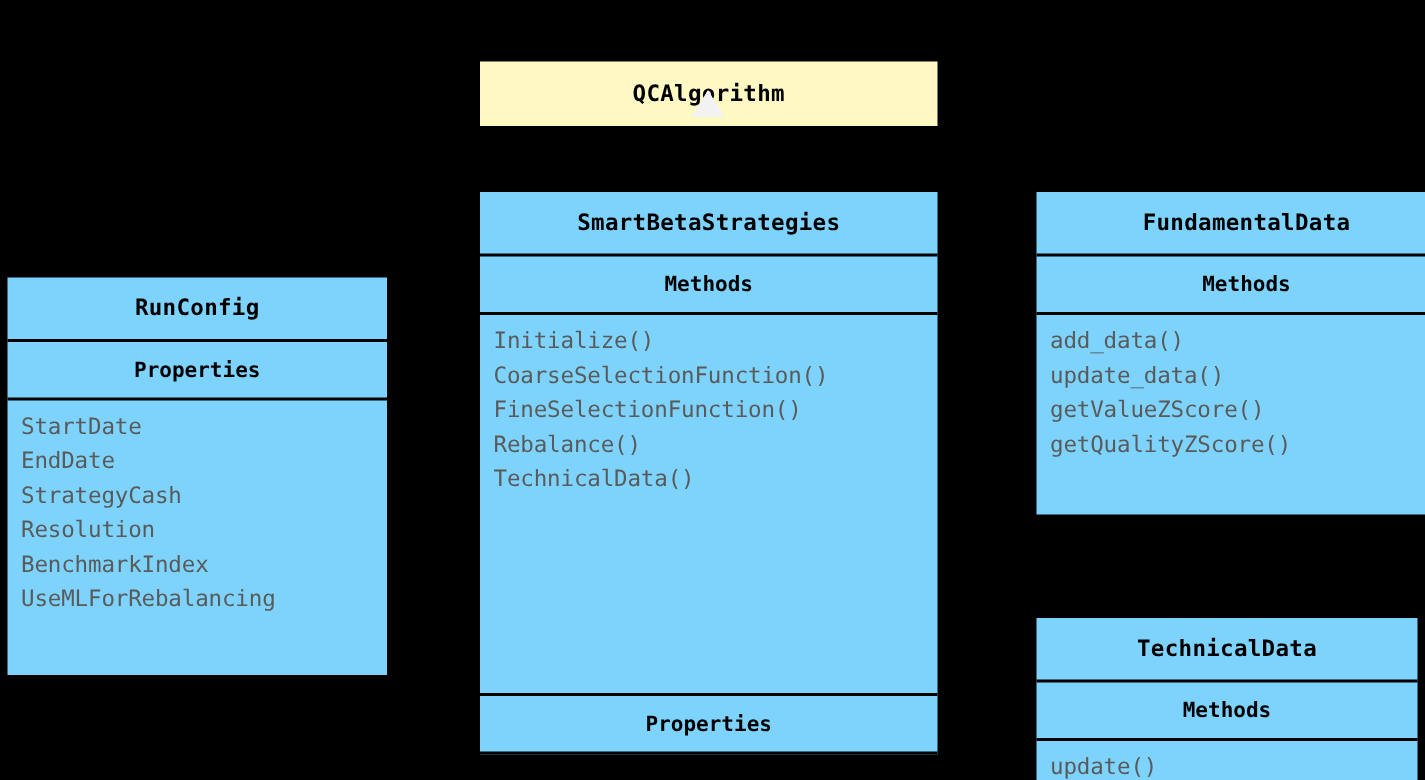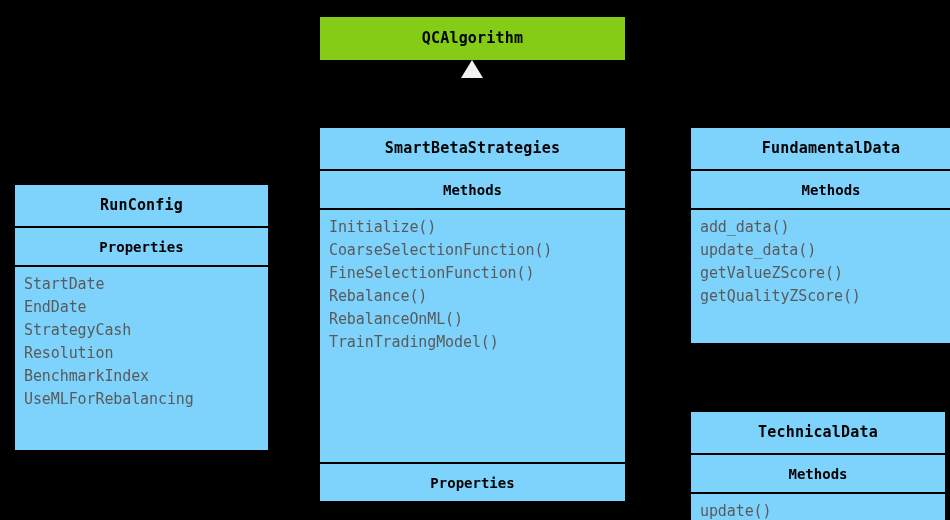--- a/index.html
+++ b/index.html
@@ -24,21 +24,22 @@
 
   
   .class-box {
     position: absolute;
     box-sizing: border-box;
     background: #7dd3fc;
     display: flex;
     flex-direction: column;
   }
   .class-box.parent {
-    background: #84cc16;
+    background: #fef9c3;
+    margin-top: 24px;
   }
 
   
   .cb-title {
     text-align: center;
     font-weight: bold;
     color: #000000;
     font-size: 15px;
     letter-spacing: 0.2px;
     line-height: 1;
@@ -114,29 +115,28 @@
   <div class="class-box" style="left:320px; top:128px; width:305px; height:375px;">
     <div class="cb-title">SmartBetaStrategies</div>
     <div class="cb-rule"></div>
     <div class="cb-section-head">Methods</div>
     <div class="cb-rule"></div>
     <div class="cb-members">
       <div class="cb-member">Initialize()</div>
       <div class="cb-member">CoarseSelectionFunction()</div>
       <div class="cb-member">FineSelectionFunction()</div>
       <div class="cb-member">Rebalance()</div>
-      <div class="cb-member">RebalanceOnML()</div>
-      <div class="cb-member">TrainTradingModel()</div>
+      <div class="cb-member">TechnicalData()</div>
     </div>
     <div class="cb-rule"></div>
     <div class="cb-section-head">Properties</div>
     <div class="cb-rule"></div>
   </div>
 
-  <div class="class-box" style="left:15px; top:185px; width:253px; height:265px;">
+  <div class="class-box" style="left:5px; top:185px; width:253px; height:265px;">
     <div class="cb-title">RunConfig</div>
     <div class="cb-rule"></div>
     <div class="cb-section-head">Properties</div>
     <div class="cb-rule"></div>
     <div class="cb-members">
       <div class="cb-member">StartDate</div>
       <div class="cb-member">EndDate</div>
       <div class="cb-member">StrategyCash</div>
       <div class="cb-member">Resolution</div>
       <div class="cb-member">BenchmarkIndex</div>

